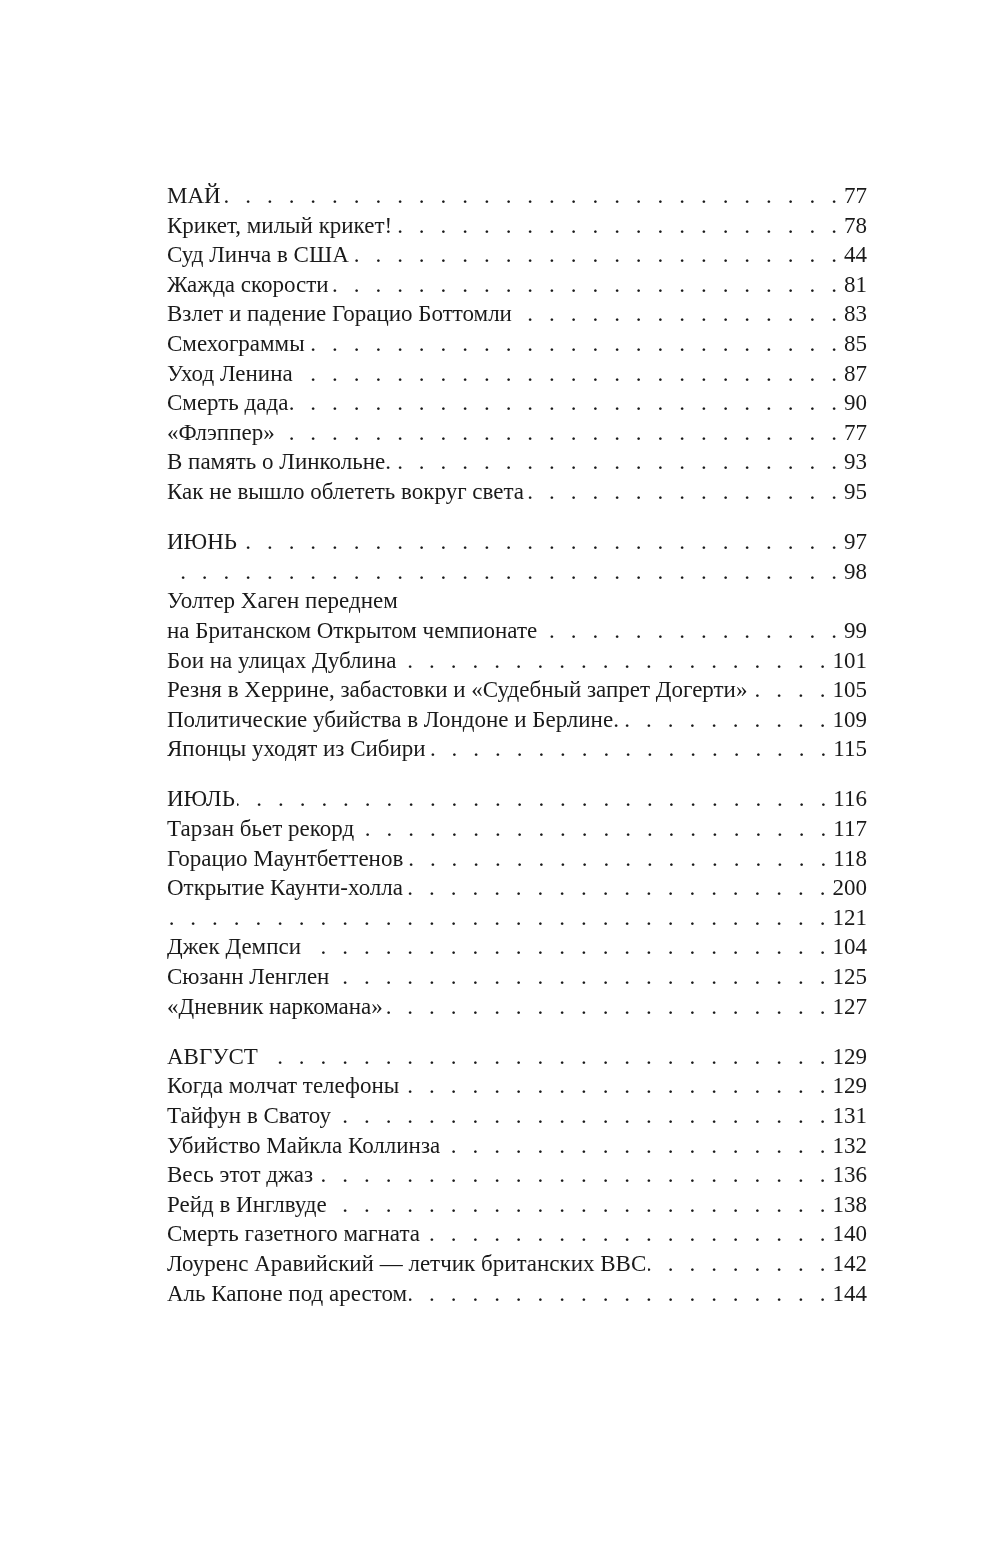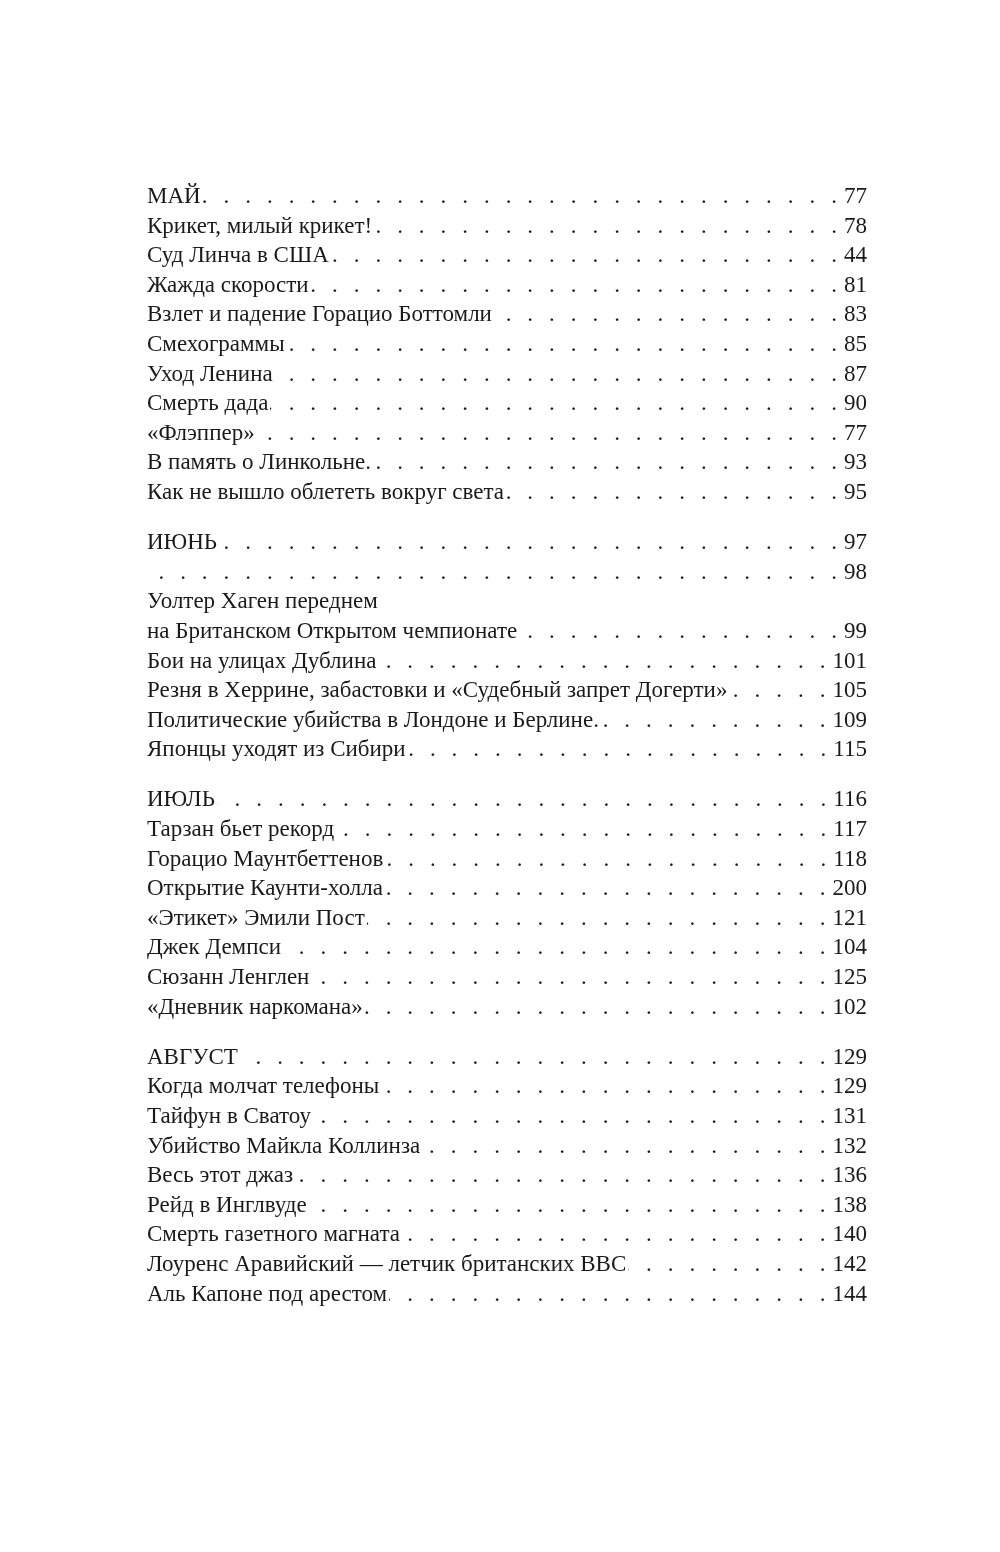--- a/index.html
+++ b/index.html
@@ -14,20 +14,21 @@
     color: #1a1a1a;
   }
   .section { margin-bottom: 20.6px; }
   .row {
     display: flex;
     align-items: center;
     height: 29.6px;
     line-height: 29.6px;
     white-space: nowrap;
     overflow: hidden;
+    margin-left: 20px;
   }
   .title { flex: 0 0 auto; }
   .leader-box { flex: 1 1 auto; position: relative; height: 29.6px; overflow: hidden; margin: 0 2px; }
   .leader-box::before {
     content: ". . . . . . . . . . . . . . . . . . . . . . . . . . . . . . . . . . . . . . . . . . . . . . . . . . . . . . . . . . . . . . . . . . . . . . . . . . . . . . .";
     position: absolute;
     right: 0;
     top: 0;
     white-space: pre;
     letter-spacing: 5.1px;
@@ -152,38 +153,37 @@
         <span class="title">Горацио Маунтбеттенов</span>
         <span class="leader-box"></span>
         <span class="page-num">118</span>
       </div>
     <div class="row">
         <span class="title">Открытие Каунти-холла</span>
         <span class="leader-box"></span>
         <span class="page-num">200</span>
       </div>
     <div class="row">
-        <span class="title">«Этикет» Эмили Пост</span>
         <span class="leader-box"></span>
         <span class="page-num">121</span>
       </div>
     <div class="row">
         <span class="title">Джек Демпси</span>
         <span class="leader-box"></span>
         <span class="page-num">104</span>
       </div>
     <div class="row">
         <span class="title">Сюзанн Ленглен</span>
         <span class="leader-box"></span>
         <span class="page-num">125</span>
       </div>
     <div class="row">
         <span class="title">«Дневник наркомана»</span>
         <span class="leader-box"></span>
-        <span class="page-num">102</span>
+        <span class="page-num">127</span>
       </div>
   </div>
 
   <div class="section">
     <div class="row">
         <span class="title">АВГУСТ</span>
         <span class="leader-box"></span>
         <span class="page-num">129</span>
       </div>
     <div class="row">

